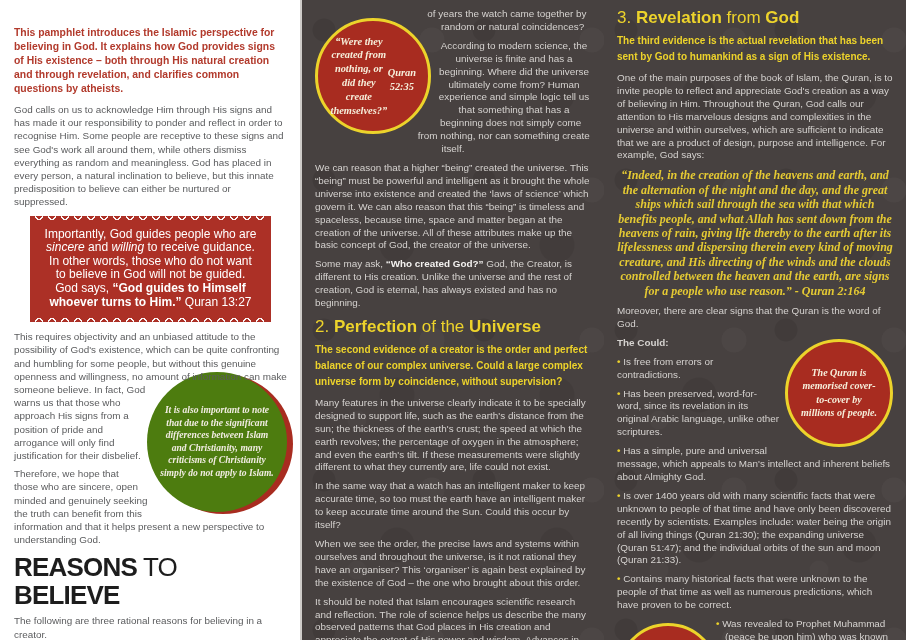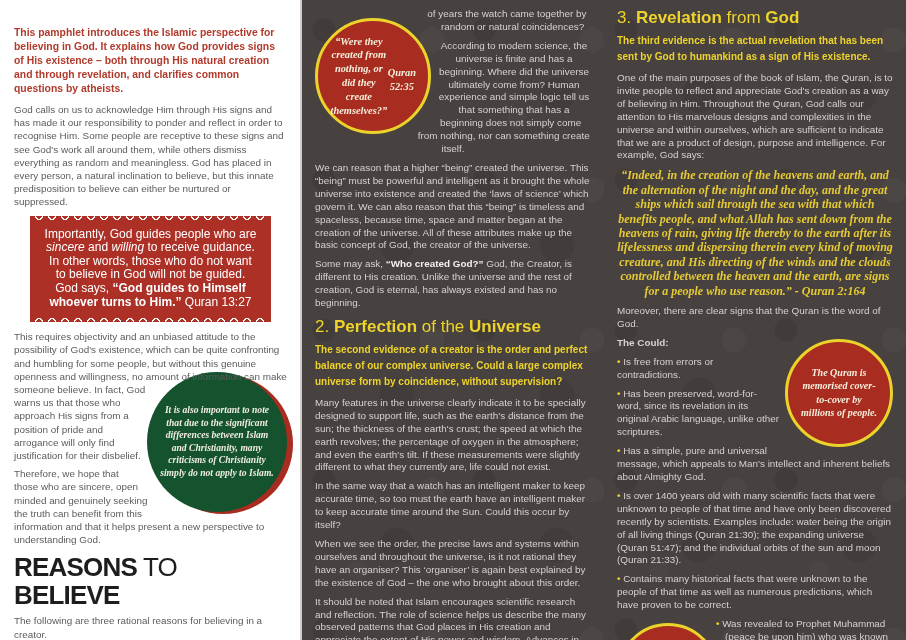--- a/index.html
+++ b/index.html
@@ -43,21 +43,21 @@
 
   
   .bubble{border-radius:50%;display:flex;flex-direction:row;justify-content:center;align-items:center;
           text-align:center;font-family:"Liberation Serif",serif;font-style:italic;font-weight:bold;
           box-sizing:border-box;padding:0 12px;}
   .f-left{float:left;shape-outside:circle(50%);shape-margin:7px;}
   .f-right{float:right;shape-outside:circle(50%);shape-margin:7px;}
   .bubble--red{background:#a82c20;border:3px solid #ecd32b;color:#f6efdb;}
   .bubble--q1{width:116px;height:116px;margin:10px 6px 4px 0;font-size:10.4px;line-height:13.8px;}
   .bubble-ref{display:block;margin-top:7px;}
-  .bubble--black{background:#14532d;color:#f1ece2;width:140px;height:140px;margin:2px 0 4px 4px;
+  .bubble--black{background:#4d7c0f;color:#f1ece2;width:140px;height:140px;margin:2px 0 4px 4px;
           font-size:9.6px;line-height:12.6px;box-shadow:6px 2px 0 0 #a82c20;}
   .bubble--mem{width:108px;height:108px;margin:2px 0 5px 6px;font-size:10px;line-height:13.4px;}
   .bubble--deep{width:102px;height:102px;margin:5px 6px 2px 0;font-size:10px;line-height:13.4px;}
 
   .quote-y{font-family:"Liberation Serif",serif;font-style:italic;font-weight:bold;color:#e5ca33;
            text-align:center;font-size:12px;line-height:14.4px;margin:3px 0 7px;}
 
   .bullet{margin:0 0 5px;}
   .bullet::before{content:"• ";color:#edd32b;font-weight:bold;}
 </style>

